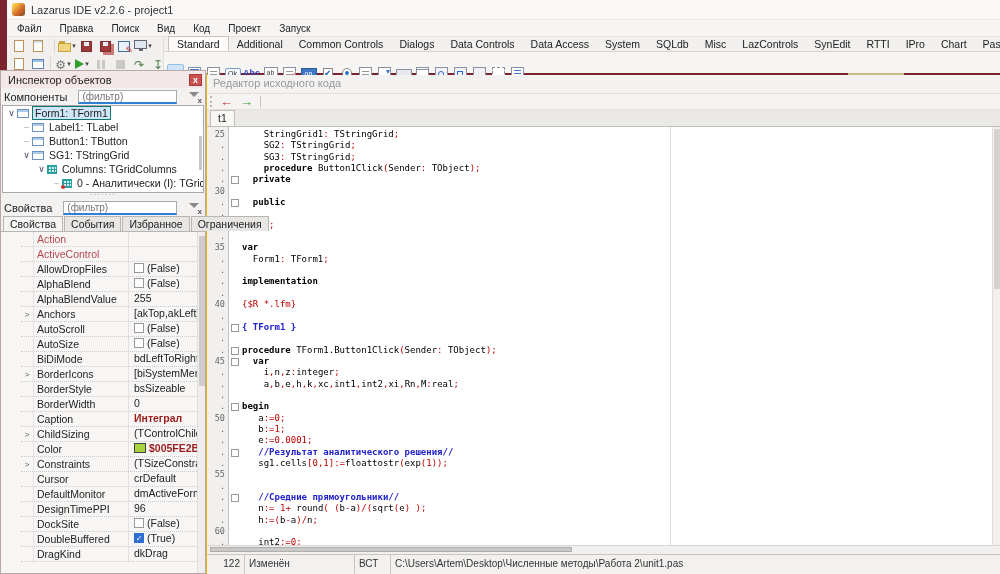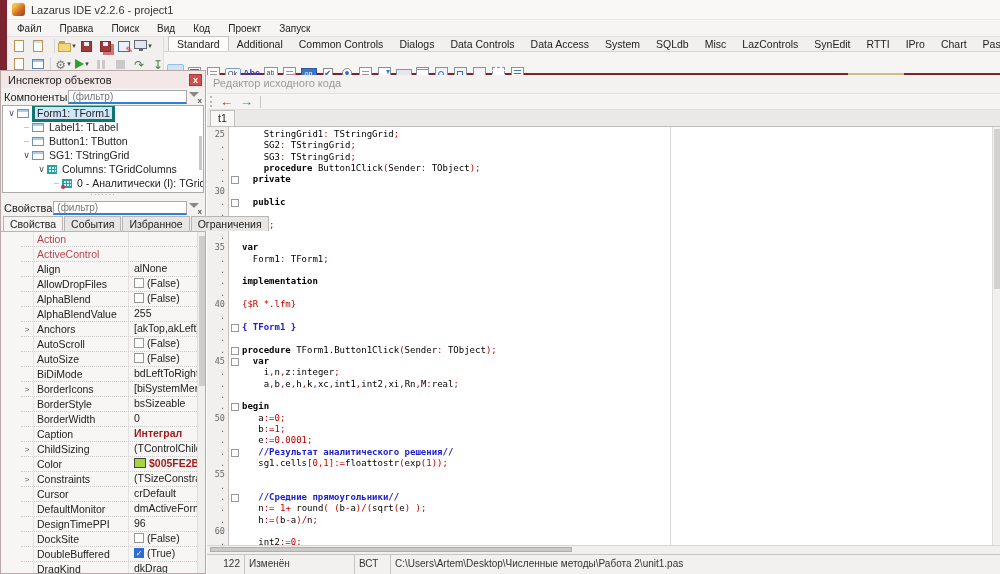--- a/index.html
+++ b/index.html
@@ -1,17 +1,17 @@
 <!DOCTYPE html>
 <html><head>
 <meta charset="utf-8">
 <style>
   html,body{margin:0;padding:0;background:#555;}
   *{box-sizing:border-box;}
-  #screen{position:relative;width:1000px;height:574px;background:#ffffff;overflow:hidden;
+  #screen{position:relative;width:1000px;height:574px;background:#eab308;overflow:hidden;
     font-family:"Liberation Sans",sans-serif;color:#222;}
 
   
   .bg-red-strip{position:absolute;left:0;top:0;width:7px;height:73px;background:#7b2430;}
   .bg-red-line{position:absolute;left:207px;top:72px;width:793px;height:3px;background:#7b2430;}
   .bg-tan-seg{position:absolute;left:848px;top:72px;width:56px;height:3px;background:#c9bc85;}
 
   
   #ide-top{position:absolute;left:7px;top:0;width:993px;height:73px;background:#f2f0ee;}
   #titlebar{height:20px;background:#faf8f7;display:flex;align-items:center;padding-left:5px;border-bottom:1px solid #eceae8;}
@@ -79,38 +79,38 @@
   .pic-frame{width:13px;height:11px;border:1px dashed #8892a0;background:#fff;}
   .pic-actionlist{width:13px;height:11px;border:1px solid #8892a0;background:#fff;}
   .pic-actionlist::before{content:"";position:absolute;left:2px;top:2px;width:7px;height:1px;background:#3f76c8;box-shadow:0 3px 0 #3f76c8,0 6px 0 #3f76c8;}
 
   
   #inspector{position:absolute;left:0;top:70px;width:206px;height:504px;background:#f4f2f1;
     border:1px solid #b8a8a8;z-index:5;display:flex;flex-direction:column;}
   #insp-titlebar{height:17px;background:#f3e7e7;display:flex;align-items:center;padding:0 3px 0 7px;font-size:11px;flex:0 0 auto;}
   #insp-title-text{flex:1;}
   #insp-close{width:13px;height:12px;background:#cc5050;border:1px solid #a83838;color:#fff;font-size:9px;line-height:10px;text-align:center;font-weight:bold;}
-  .filter-row{height:17px;display:flex;align-items:center;padding:1px 3px;gap:1px;flex:0 0 auto;}
+  .filter-row{height:17px;display:flex;align-items:center;padding:1px 3px;gap:11px;flex:0 0 auto;}
   .filter-row label{font-size:11px;white-space:nowrap;}
   .filter-row input{flex:1;height:14px;font-size:10px;border:1px solid #aaa;border-bottom:2px solid #2f7fd6;padding:0 3px;min-width:0;
     font-family:"Liberation Sans",sans-serif;background:#fff;color:#333;}
   .funnel{width:14px;height:13px;position:relative;flex:0 0 auto;}
   .funnel::before{content:"";position:absolute;left:1px;top:2px;border-left:5px solid transparent;border-right:5px solid transparent;border-top:5px solid #888;}
   .funnel::after{content:"x";position:absolute;right:0;bottom:-2px;font-size:8px;color:#555;font-weight:bold;}
   #insp-tree{height:88px;background:#fff;border:1px solid #aaa;margin:0 1px;overflow:hidden;position:relative;font-size:10.5px;flex:0 0 auto;}
   .trow{height:14px;display:flex;align-items:center;white-space:nowrap;}
   .texp{width:11px;text-align:center;color:#446;font-size:9px;flex:0 0 auto;}
   .texp.leaf{color:#aaa;}
   .ticon{position:relative;margin-right:3px;flex:0 0 auto;display:inline-block;}
   .t-form,.t-label,.t-button,.t-grid{width:12px;height:9px;background:#fff;border:1px solid #6a93c0;box-shadow:inset 0 2px 0 #aecbe8;}
   .t-columns,.t-column{width:10px;height:9px;border:1px solid #2aa0a0;
     background:linear-gradient(#2aa0a0 1px,transparent 1px),linear-gradient(90deg,#2aa0a0 1px,#d8f0f0 1px);background-size:3px 3px;}
   .t-column::after{content:"";position:absolute;left:-2px;bottom:-2px;width:4px;height:4px;background:#d03030;border-radius:50%;}
   .tlabel{padding:0 2px;}
-  .tlabel.sel{background:#cfe5f8;border:3px solid #0f766e;}
+  .tlabel.sel{background:#cfe5f8;border:1px solid #0f766e;}
   #tree-scroll{position:absolute;right:1px;top:30px;width:3px;height:34px;background:#c8c8c8;}
   #insp-splitter{height:6px;text-align:center;color:#999;font-size:8px;line-height:4px;letter-spacing:1px;flex:0 0 auto;}
   #insp-proptabs{height:16px;display:flex;align-items:flex-end;padding-left:2px;border-bottom:1px solid #b8b6b4;font-size:10.5px;flex:0 0 auto;}
   .itab{padding:1px 6px;border:1px solid #b8b6b4;border-bottom:none;background:#e8e6e4;margin-right:1px;white-space:nowrap;}
   .itab.active{background:#f6f4f3;}
   #prop-grid{flex:1;position:relative;background:#f7f6f5;overflow:hidden;font-size:10.5px;}
   .prow{height:15px;display:flex;align-items:flex-start;border-bottom:1px dotted #ccc;margin-left:20px;}
   .pexp{width:13px;text-align:center;color:#555;font-size:8px;flex:0 0 auto;border-right:1px solid #e4e1e0;align-self:stretch;line-height:15px;}
   .pname{width:95px;padding-left:3px;white-space:nowrap;overflow:hidden;border-right:1px solid #e4e1e0;align-self:stretch;line-height:15px;flex:0 0 auto;}
   .pname.red{color:#b5484d;}
@@ -605,27 +605,20 @@
           </div>
           <div class="prow">
             <span class="pexp"></span>
             <span class="pname red">ActiveControl</span>
             <span class="pval">
               <span class="pvtext"></span>
             </span>
           </div>
           <div class="prow">
             <span class="pexp"></span>
-            <span class="pname">Align</span>
-            <span class="pval">
-              <span class="pvtext">alNone</span>
-            </span>
-          </div>
-          <div class="prow">
-            <span class="pexp"></span>
             <span class="pname">AllowDropFiles</span>
             <span class="pval">
               <span class="cb"></span>
               <span class="pvtext">(False)</span>
             </span>
           </div>
           <div class="prow">
             <span class="pexp"></span>
             <span class="pname">AlphaBlend</span>
             <span class="pval">

